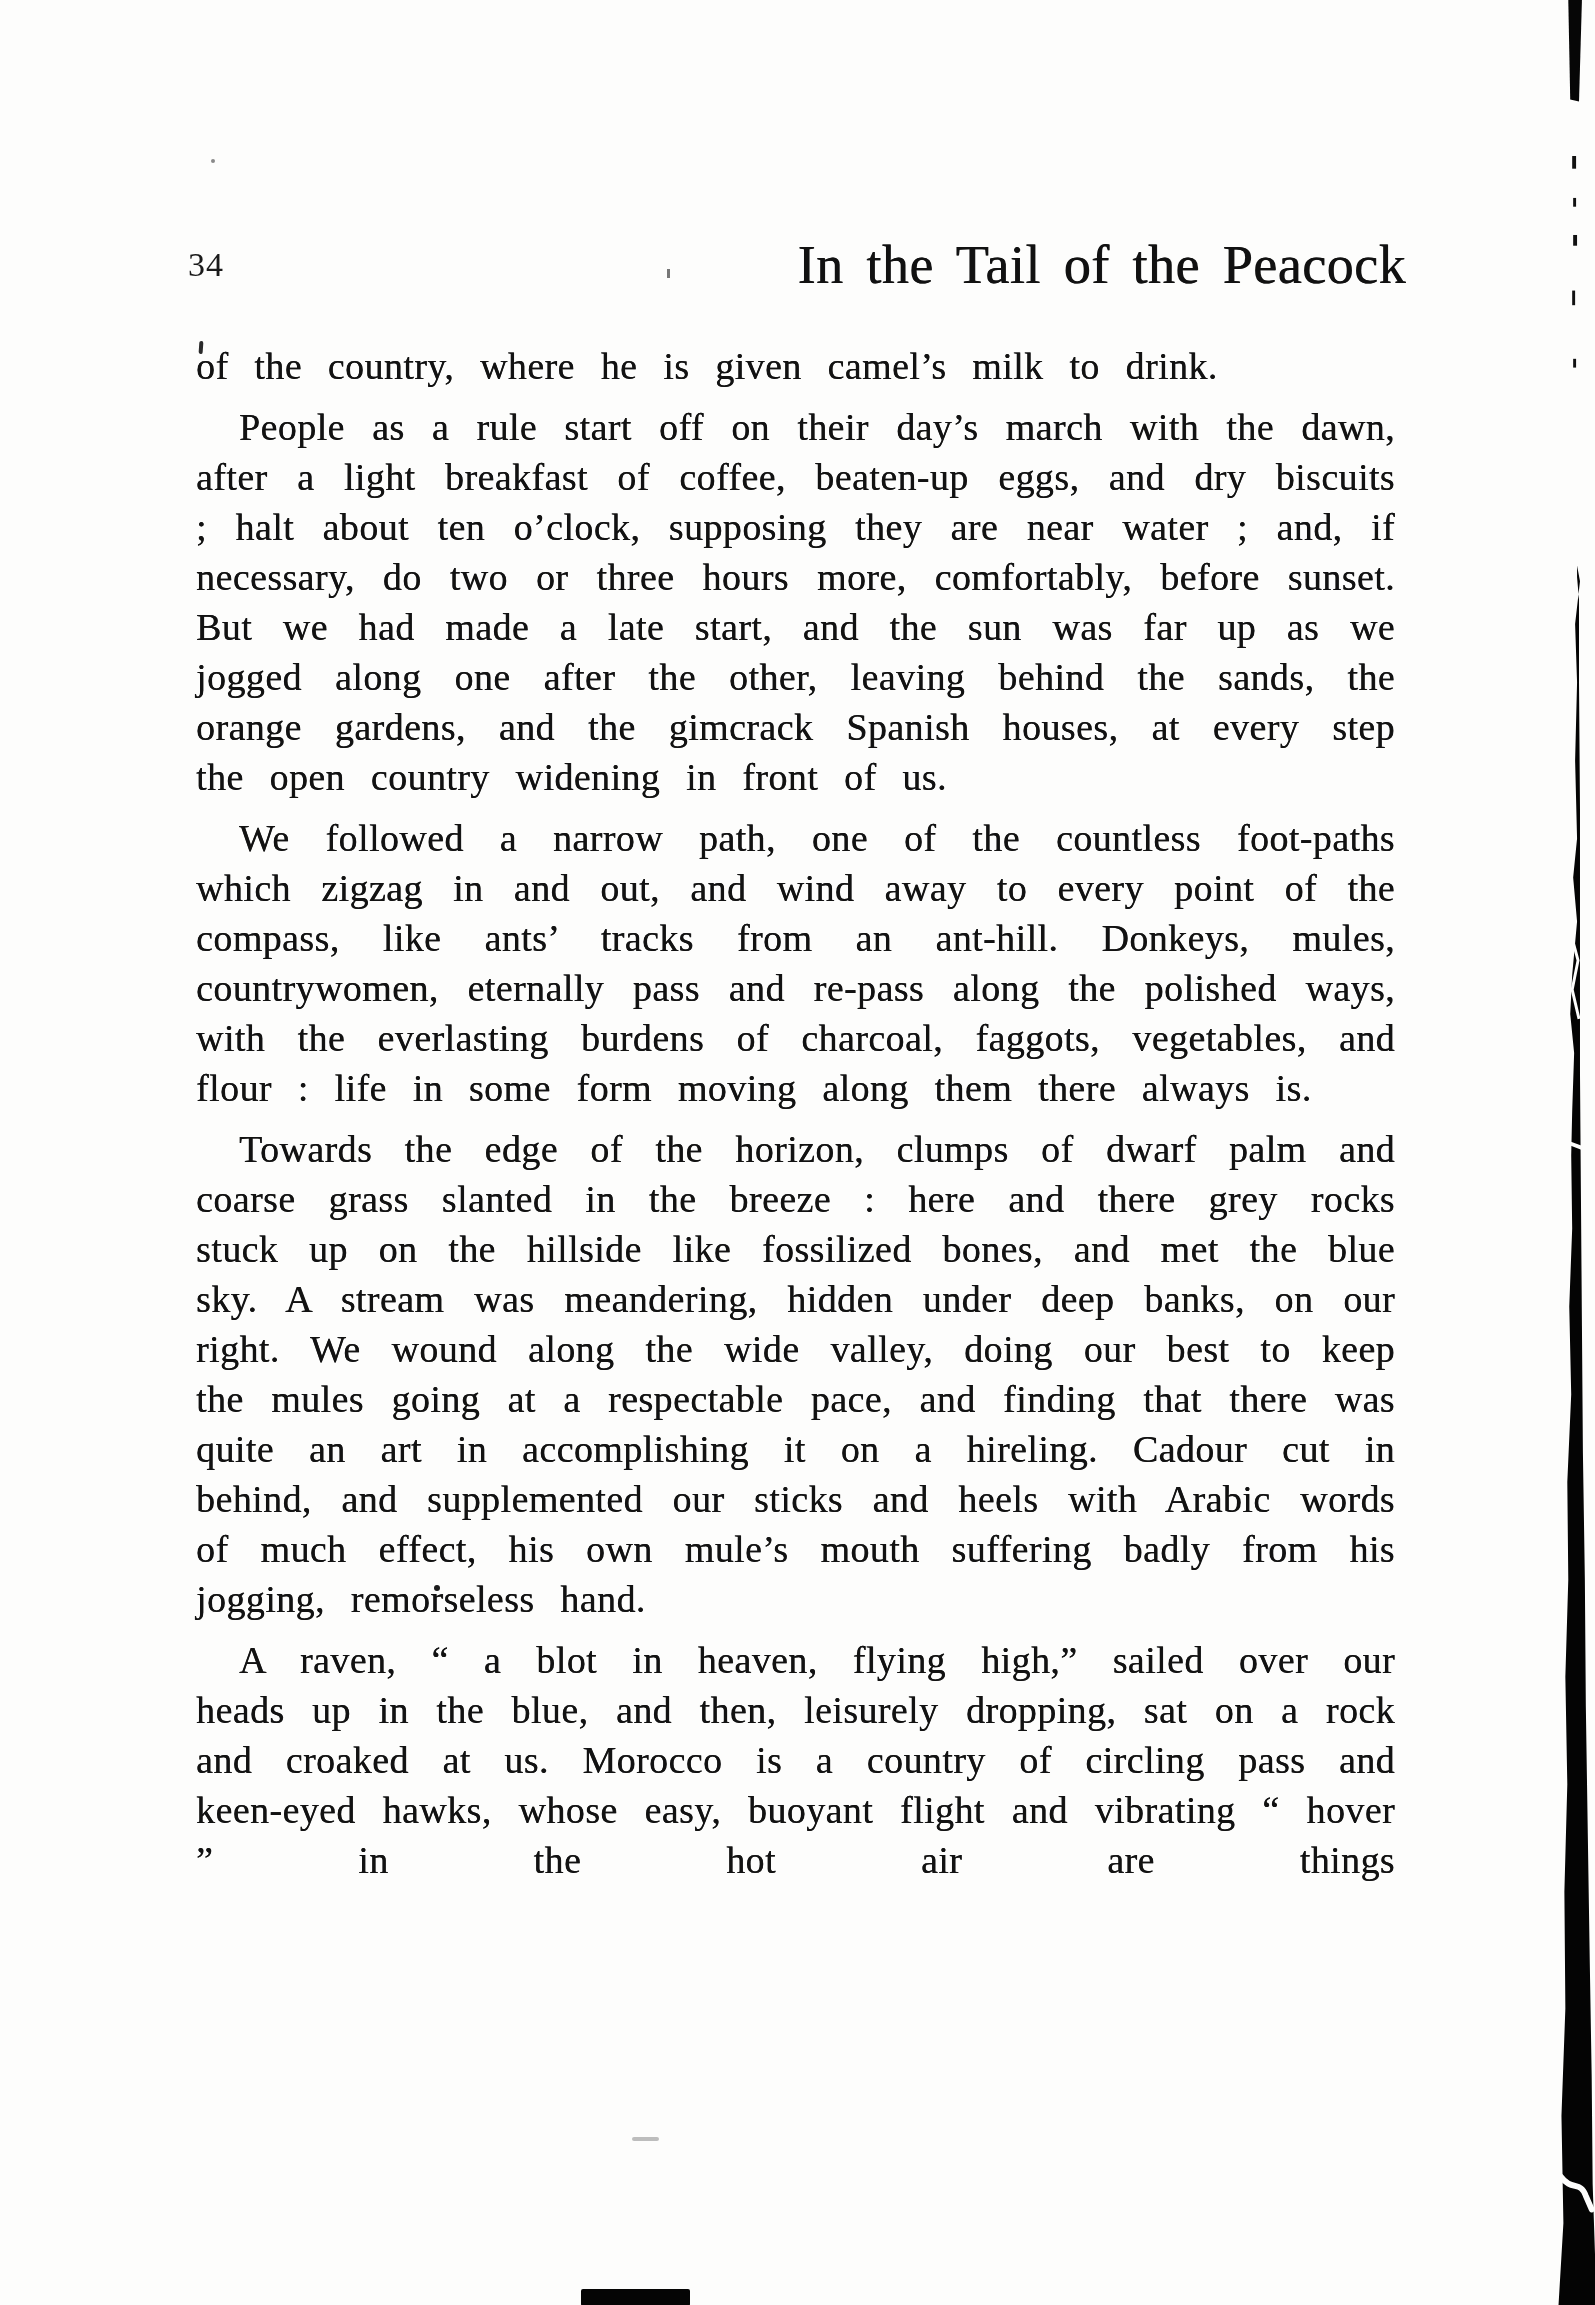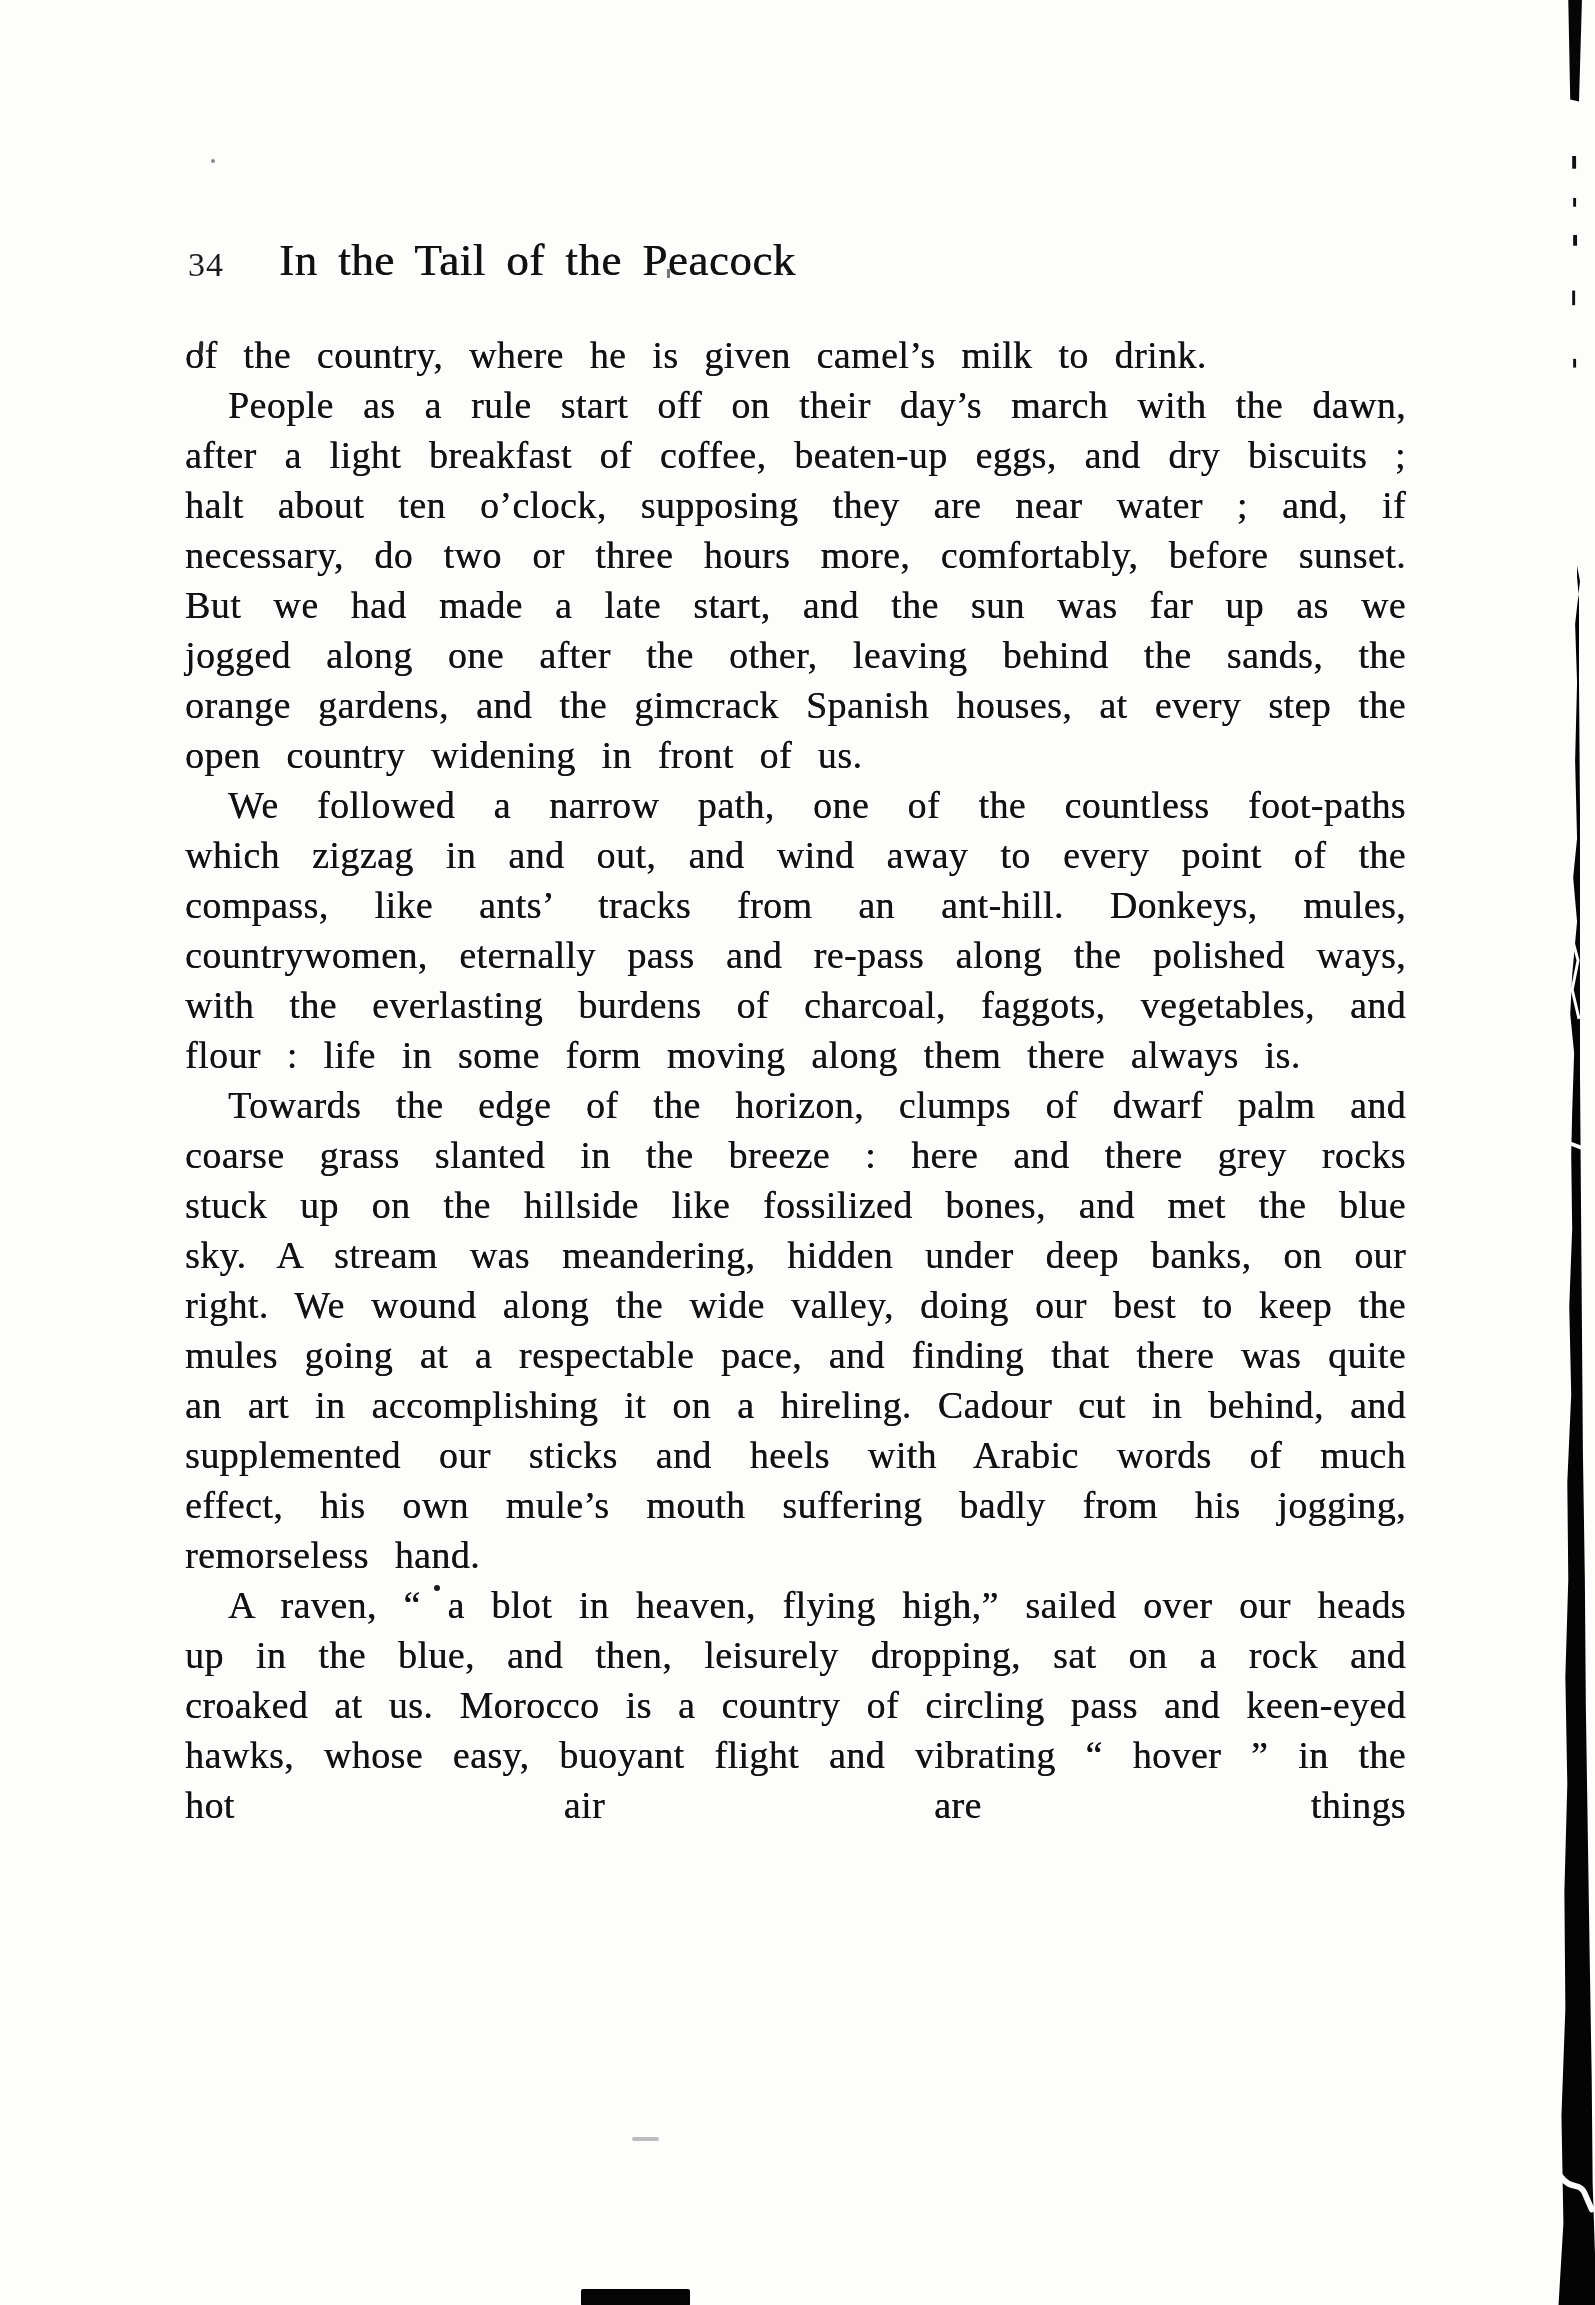--- a/index.html
+++ b/index.html
@@ -12,35 +12,35 @@
   .page{position:absolute;inset:0;}
   
   .running-head{
     position:absolute;top:234px;left:185px;width:1221px;height:62px;
   }
   .pagenum{
     position:absolute;left:2.9px;top:11.7px;
     font-size:34px;letter-spacing:1px;color:#1a1a1a;
   }
   .head-title{
-    position:absolute;left:0;right:0;top:0;text-align:left;
+    position:absolute;left:0;right:0;top:0;text-align:right;
     padding-left:94px;
-    font-size:45px;color:#111;
+    font-size:54px;color:#111;
     letter-spacing:0.5px;word-spacing:8.8px;
     text-shadow:0.6px 0 0 #1a1a1a;
   }
   
   .bodytext{
     position:absolute;top:330px;left:185px;width:1221px;
     font-size:38px;line-height:50px;
     letter-spacing:0.4px;word-spacing:0.42em;
     text-align:justify;color:#121212;
     text-shadow:0.3px 0 0 #222;
   }
-  .bodytext p{margin:0;padding:0;text-align-last:left;}
+  .bodytext p{margin:11px;padding:0;text-align-last:left;}
   .bodytext p.indent{text-indent:43px;}
   .bodytext p.cont{text-align-last:justify;}
   
   .artifact{position:absolute;pointer-events:none;}
   .edge-svg{position:absolute;top:0;left:0;width:1596px;height:2305px;pointer-events:none;}
   .bottom-bar{
     position:absolute;left:581px;top:2289px;width:109px;height:16.6px;
     background:#050505;border-radius:2px;
   }
   .speck{position:absolute;background:#444;border-radius:2px;}

